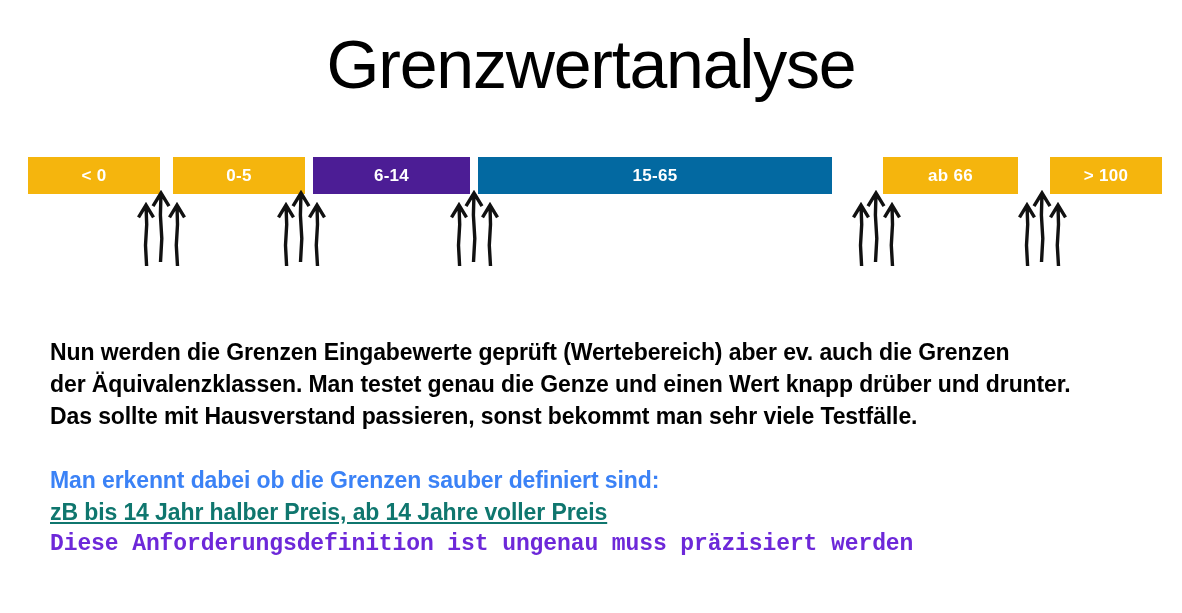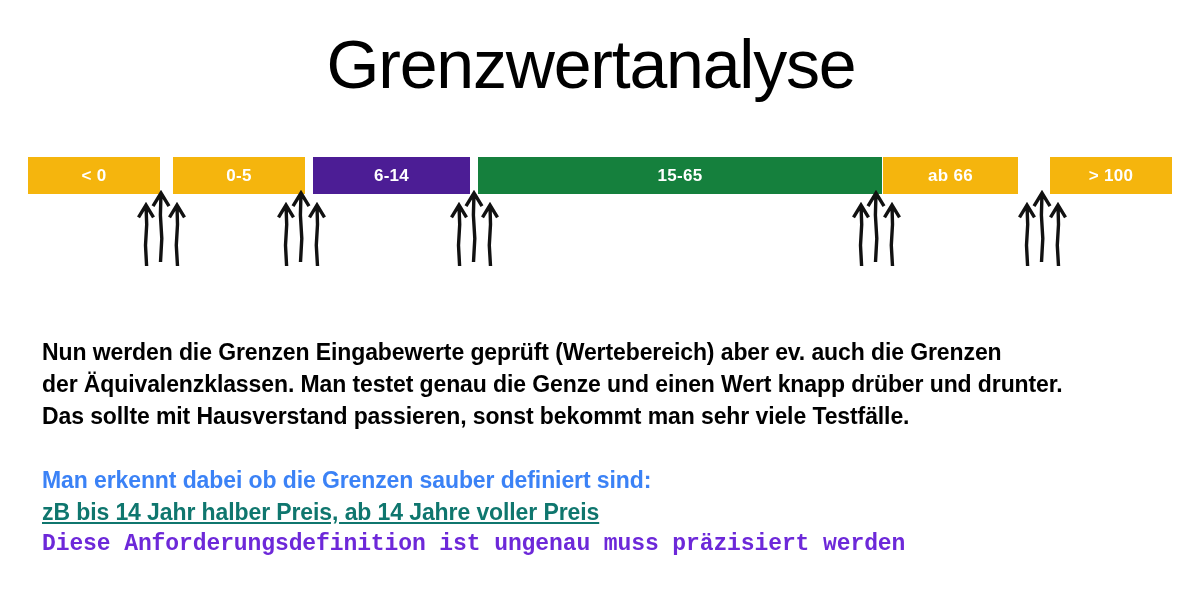--- a/index.html
+++ b/index.html
@@ -91,44 +91,45 @@
   .paragraph + .paragraph {
     margin-top: 32px;
   }
   .body-line {
     font-size: 23px;
     line-height: 32px;
     font-weight: 700;
     color: #000000;
     letter-spacing: -0.1px;
     white-space: nowrap;
+    margin-left: 8px;
   }
 </style>
 </head>
 <body>
 
 <div id="slide-title">Grenzwertanalyse</div>
 
 <div id="band-row">
     <div class="band-segment" style="left: 28px; width: 132px; background: rgb(245, 181, 13);">
       <span class="band-label" style="color: rgb(255, 255, 255);">&lt; 0</span>
     </div>
     <div class="band-segment" style="left: 173px; width: 132px; background: rgb(245, 181, 13);">
       <span class="band-label" style="color: rgb(255, 255, 255); text-align: center;">0-5</span>
     </div>
     <div class="band-segment" style="left: 313px; width: 157px; background: #4c1d95;">
       <span class="band-label" style="color: rgb(255, 255, 255);">6-14</span>
     </div>
-    <div class="band-segment" style="left: 478px; width: 404px; background: #15803d;">
+    <div class="band-segment" style="left: 478px; width: 354px; background: #0369a1;">
       <span class="band-label" style="color: rgb(255, 255, 255);">15-65</span>
     </div>
     <div class="band-segment" style="left: 883px; width: 135px; background: rgb(245, 181, 13);">
       <span class="band-label" style="color: rgb(255, 255, 255);">ab 66</span>
     </div>
-    <div class="band-segment" style="left: 1050px; width: 122px; background: rgb(245, 181, 13);">
+    <div class="band-segment" style="left: 1050px; width: 112px; background: rgb(245, 181, 13);">
       <span class="band-label" style="color: rgb(255, 255, 255);">&gt; 100</span>
     </div>
   </div>
 
 <div id="arrow-layer">
     <div class="arrow-cluster" style="left: 134px;">
       <svg viewBox="0 0 56 82">
         <path d="M12.6 76 L11.5 55.26 L12.7 34.519999999999996 L12 15 M4.5 27.299999999999997 L12 15 L19.5 27.299999999999997" fill="none" stroke="#111111" stroke-width="3.4" stroke-linecap="butt" stroke-linejoin="miter"></path>
         <path d="M26.5 72 L27.8 48.54 L26.4 25.08 L27 3 M19 16.119999999999997 L27 3 L35 16.119999999999997" fill="none" stroke="#111111" stroke-width="3.4" stroke-linecap="butt" stroke-linejoin="miter"></path>
         <path d="M43.5 76 L42.3 55.26 L43.5 34.519999999999996 L43 15 M35.5 27.299999999999997 L43 15 L50.5 27.299999999999997" fill="none" stroke="#111111" stroke-width="3.4" stroke-linecap="butt" stroke-linejoin="miter"></path>

